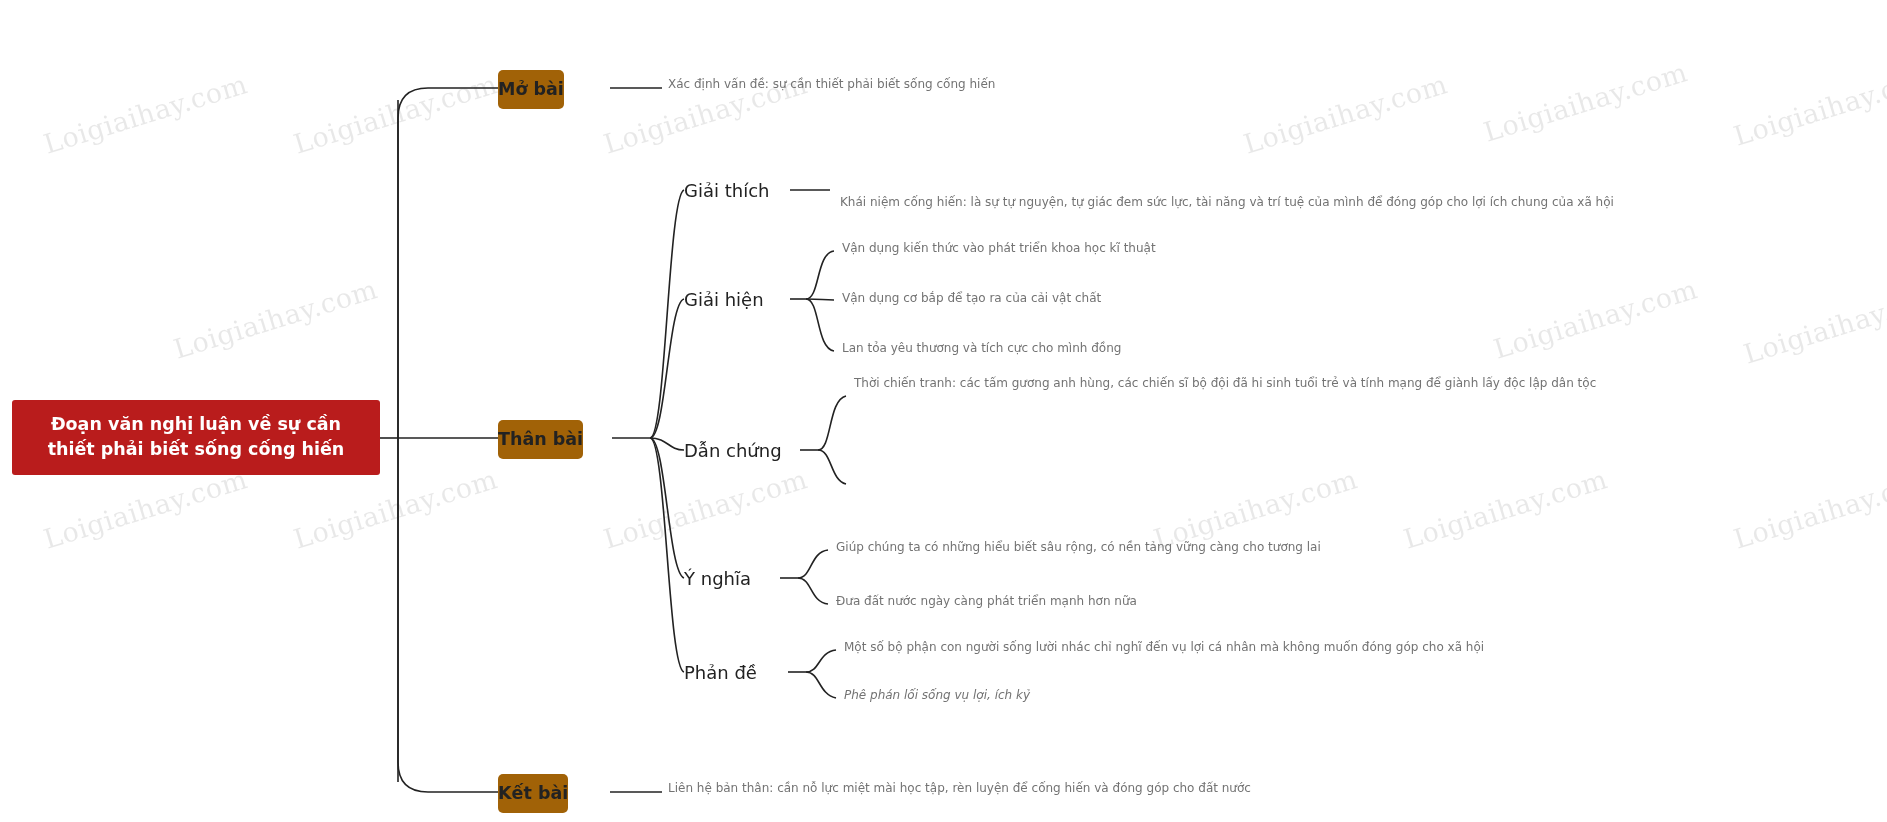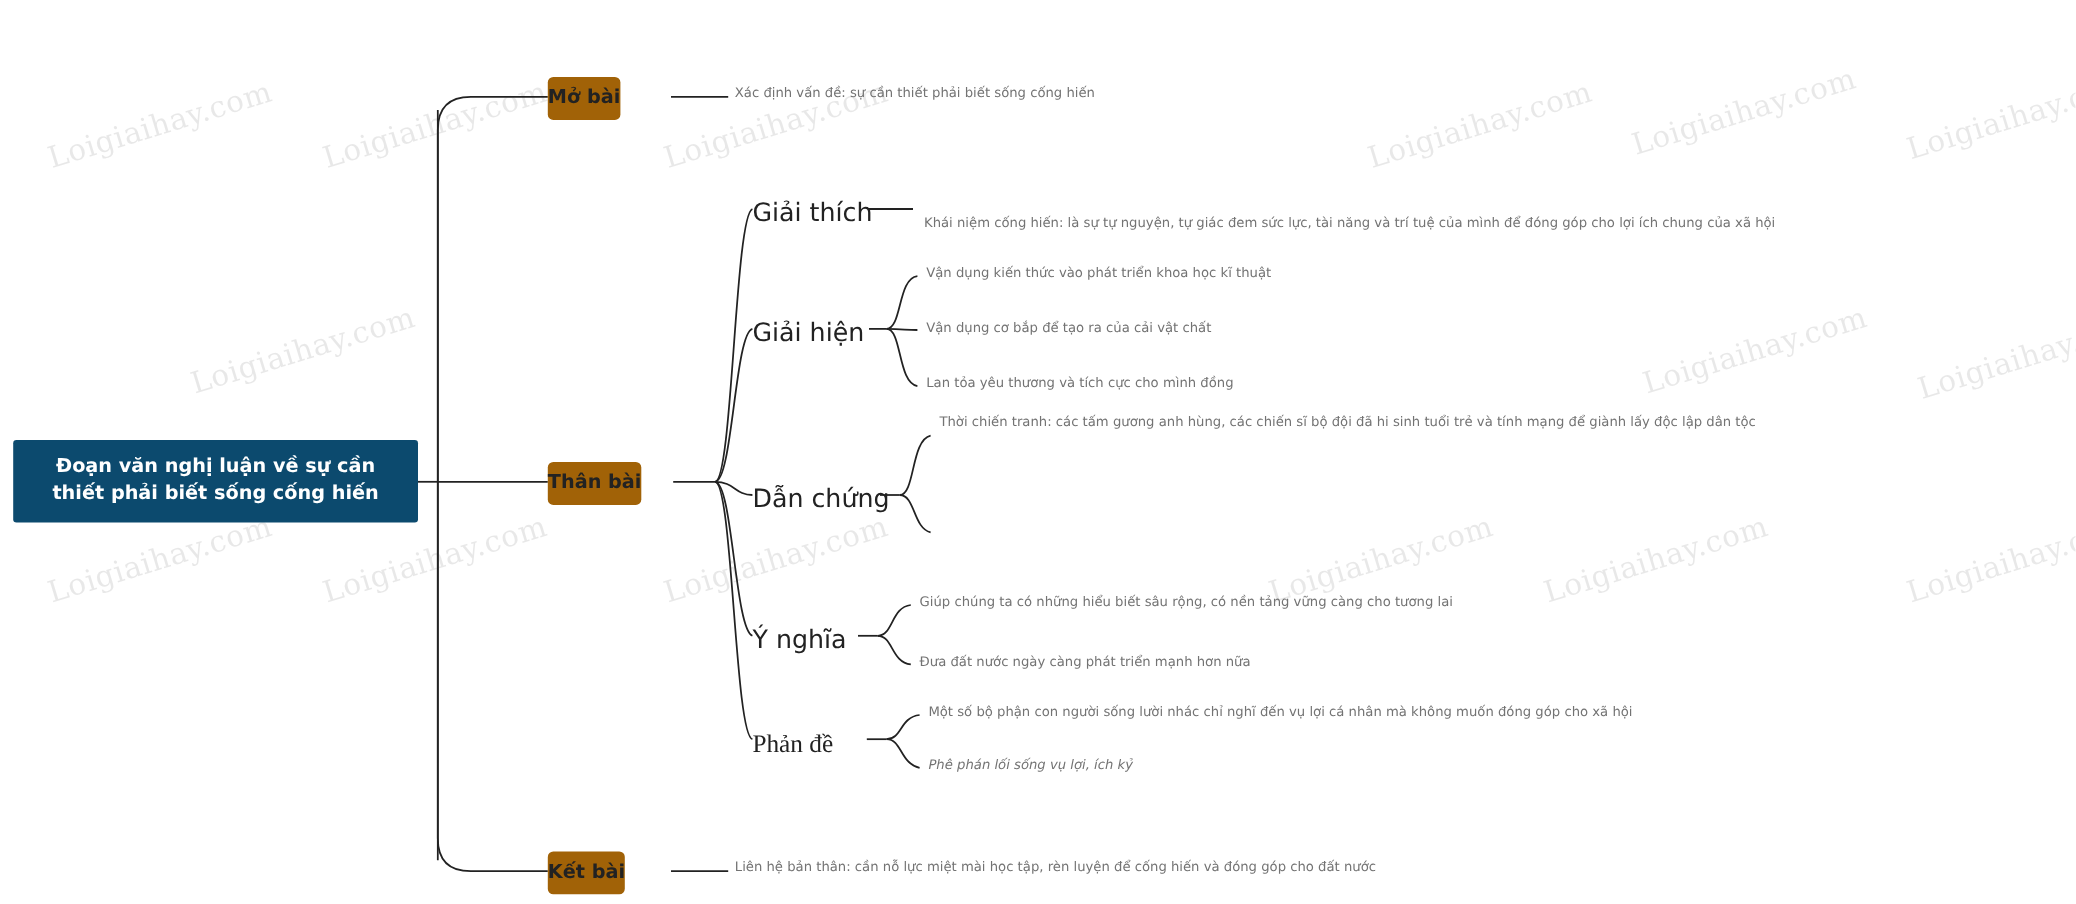--- a/index.html
+++ b/index.html
@@ -57,21 +57,21 @@
     font-weight: bold;
     font-size: 17.5px;
     line-height: 1.4;
     text-align: center;
     padding: 7px 0;
     border-radius: 5px;
     white-space: nowrap;
   }
   .sub-node {
     color: #222222;
-    font-size: 23px;
+    font-size: 18px;
     line-height: 1.45;
     white-space: nowrap;
     background: transparent;
   }
   .leaf-node {
     color: #737373;
     font-size: 12px;
     line-height: 1.42;
     background: transparent;
   }
@@ -141,21 +141,21 @@
       <path d="M 780 578 L 798 578"></path>
       <path d="M 798 578 C 812 578 810 552 828 550"></path>
       <path d="M 798 578 C 812 578 810 602 828 604"></path>
 
       <path d="M 788 672 L 806 672"></path>
       <path d="M 806 672 C 820 672 818 652 836 650"></path>
       <path d="M 806 672 C 820 672 818 694 836 698"></path>
     </g>
   </svg>
 
-  <div class="node root-node" style="left: 12px; top: 400px; width: 368px; background: #0c4a6e; color: rgb(255, 255, 255);">
+  <div class="node root-node" style="left: 12px; top: 400px; width: 368px; background: #b91c1c; color: rgb(255, 255, 255);">
     <span></span>
     <div id="root-label">Đoạn văn nghị luận về sự cần<br>thiết phải biết sống cống hiến</div>
   </div>
 
   <div class="node branch-node" style="left:498px; top:70px;">
     <span>Mở bài</span>
   </div>
 
   <div class="node branch-node" style="left:498px; top:420px;">
     <span>Thân bài</span>
@@ -182,21 +182,21 @@
   </div>
 
   <div class="node sub-node" style="left:684px; top:438px;">
     <span>Dẫn chứng</span>
   </div>
 
   <div class="node sub-node" style="left:684px; top:566px;">
     <span>Ý nghĩa</span>
   </div>
 
-  <div class="node sub-node" style="left:684px; top:660px;font-family:Liberation Serif, serif;">
+  <div class="node sub-node" style="left:684px; top:660px;">
     <span>Phản đề</span>
   </div>
 
   <div class="node leaf-node wrap" style="left:840px; top:158px; width:860px;margin-top:36px;">
     <span>Khái niệm cống hiến: là sự tự nguyện, tự giác đem sức lực, tài năng và trí tuệ của mình để đóng góp cho lợi ích chung của xã hội</span>
   </div>
 
   <div class="node leaf-node nowrap" style="left:842px; top:240px;">
     <span>Vận dụng kiến thức vào phát triển khoa học kĩ thuật</span>
   </div>

